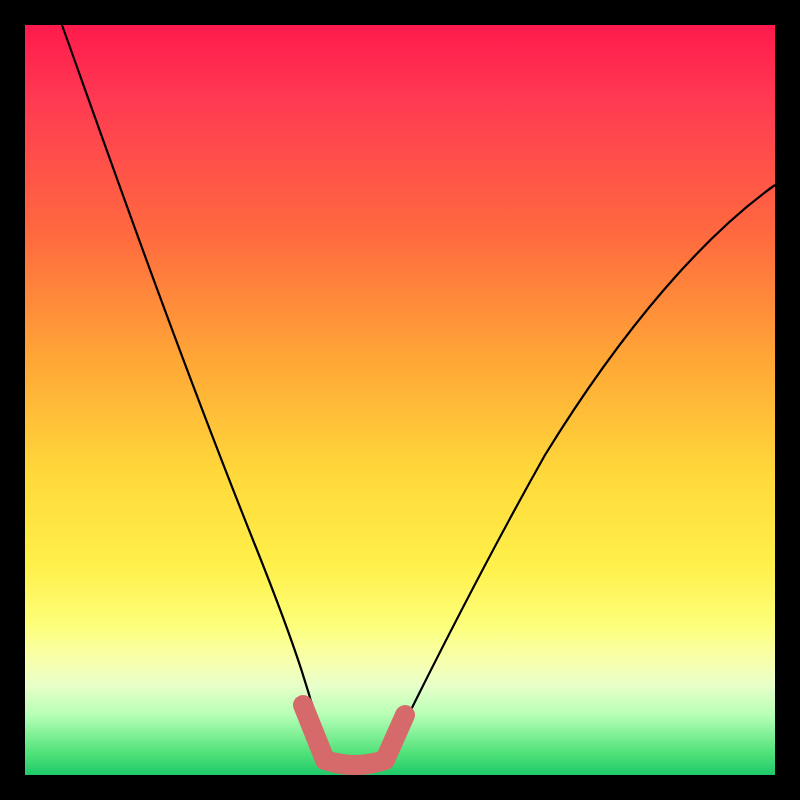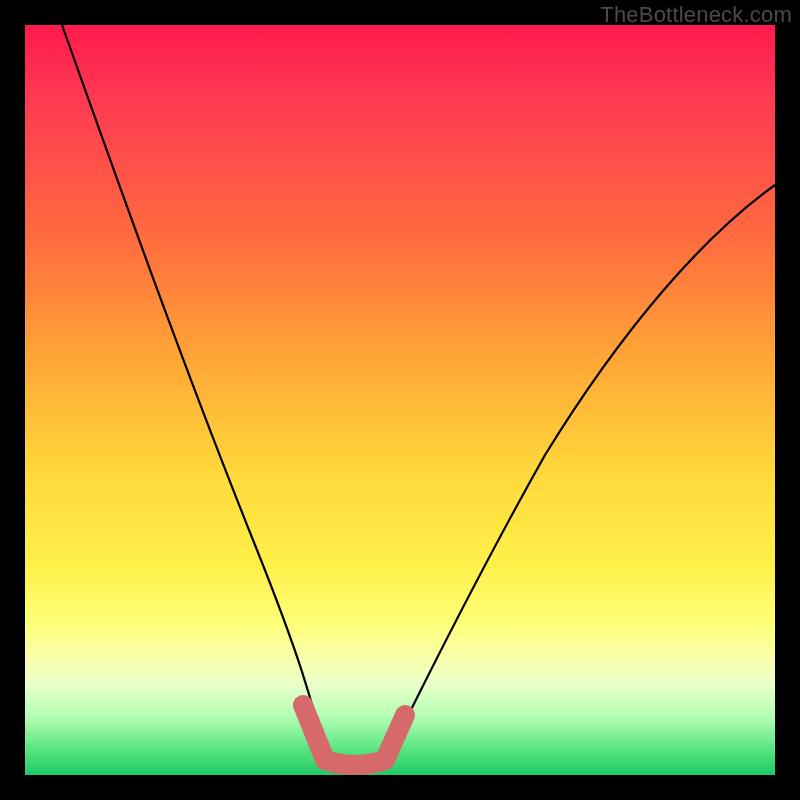--- a/index.html
+++ b/index.html
@@ -57,21 +57,20 @@
     height: 750px;
     overflow: visible;
   }
 </style>
 </head>
 <body>
 
 <div class="frame">
   <div class="plot-area"></div>
 
-  <div class="watermark">TheBottleneck.com</div>
 
   <svg class="curves" viewBox="0 0 750 750" preserveAspectRatio="none">
 
     <path d="M 37 0
              C 80 120, 150 320, 230 520
              C 270 620, 290 680, 300 735" fill="none" stroke="#000" stroke-width="2.2"></path>
     <path d="M 300 735
              Q 330 745, 360 735" fill="none" stroke="#000" stroke-width="2.2"></path>
     <path d="M 360 735
              C 380 700, 430 590, 520 430

